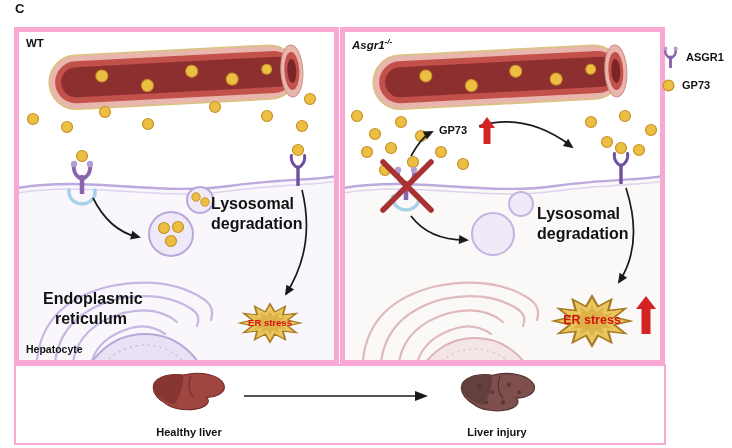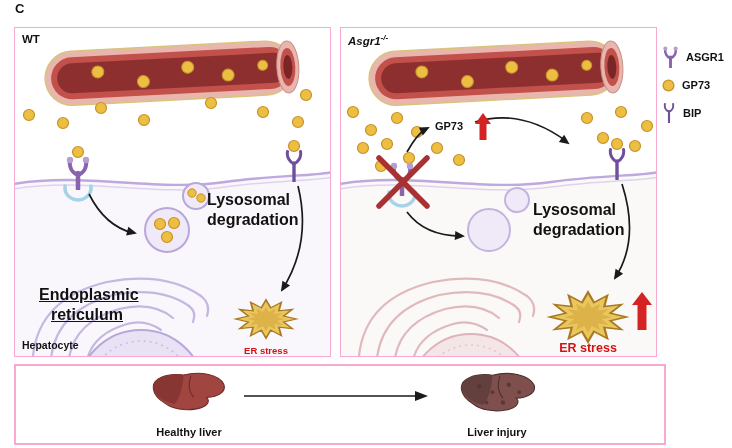--- a/index.html
+++ b/index.html
@@ -1,27 +1,27 @@
 <!DOCTYPE html>
 <html><head>
 <meta charset="utf-8">
 <style>
   html,body{margin:0;padding:0;background:#fff;}
   body{width:732px;height:448px;position:relative;font-family:"Liberation Sans",sans-serif;color:#111;}
   .fig{position:absolute;inset:0;background:#fff;}
   .fig-label{position:absolute;left:15px;top:1px;font-size:13px;font-weight:bold;}
-  .panel{position:absolute;border:1px solid #f9a8d4;background:#fff;overflow:hidden;}
+  .panel{position:absolute;border:5px solid #f9a8d4;background:#fff;overflow:hidden;}
   .panel.wt{left:14px;top:27px;width:315px;height:328px;}
   .panel.ko{left:340px;top:27px;width:315px;height:328px;}
   .panel-art{position:absolute;left:0;top:0;}
   .panel-title{position:absolute;left:7px;top:5px;font-size:11.5px;font-weight:bold;}
   .ko-title{font-style:italic;text-align:right;}
   .ko-title sup{font-size:8px;}
   .lbl{position:absolute;font-weight:bold;text-align:center;line-height:1.25;font-size:16px;color:#111;}
-  .er-stress-lbl{color:#d51212;margin-top:32px;}
+  .er-stress-lbl{color:#d51212;}
   .legend{position:absolute;left:662px;top:46px;width:70px;}
   .legend-item{display:flex;align-items:center;gap:7px;height:22px;margin-bottom:6px;}
   .legend-icon{flex:0 0 auto;}
   .legend-label{font-size:11px;font-weight:bold;}
   .bottom{position:absolute;left:14px;top:364px;width:639px;height:77px;border:2px solid #f9a8d4;background:#fff;padding-left:9px;}
   .bottom-label{position:absolute;bottom:5px;font-size:11px;font-weight:bold;text-align:center;width:110px;}
   .bottom-label.healthy{left:118px;}
   .bottom-label.injury{left:426px;text-align:center;}
   .defs-svg{position:absolute;width:0;height:0;}
 </style>
@@ -151,21 +151,21 @@
       </g>
       <g>
         <use href="#sym-star" x="213" y="267" width="76" height="48"></use>
       </g>
     </svg>
     <div class="panel-title">WT</div>
     <div class="lbl" style="left:192px;top:162px;width:82px;">
       <div>Lysosomal</div>
       <div>degradation</div>
     </div>
-    <div class="lbl" style="left:24px;top:257px;width:96px;text-decoration:underline;">
+    <div class="lbl" style="left:24px;top:257px;width:96px;">
       <div>Endoplasmic</div>
       <div>reticulum</div>
     </div>
     <div class="lbl er-stress-lbl" style="left:213px;top:285px;width:76px;font-size:9.5px;">ER stress</div>
     <div class="lbl" style="left:7px;top:311px;width:70px;text-align:left;font-size:10.5px;">Hepatocyte</div>
   </section>
 
   <section class="panel ko">
     <svg class="panel-art" width="315" height="328" viewBox="0 0 315 328">
       <path d="M-2,156 C70,144 140,164 210,154 C260,147 300,148 317,144 L317,330 L-2,330 Z" fill="#f8f3f3" opacity="0.6"></path>
@@ -274,26 +274,20 @@
           <use href="#sym-asgr1"></use>
         </svg>
       <span class="legend-label">ASGR1</span>
     </div>
     <div class="legend-item">
       <svg class="legend-icon" width="13" height="13" viewBox="0 0 12 12">
           <use href="#sym-dot"></use>
         </svg>
       <span class="legend-label">GP73</span>
     </div>
-    <div class="legend-item">
-      <svg class="legend-icon" width="14" height="20" viewBox="0 0 22 32">
-          <use href="#sym-bip"></use>
-        </svg>
-      <span class="legend-label">BIP</span>
-    </div>
   </aside>
 
   <section class="bottom">
     <svg width="637" height="75" viewBox="0 0 637 75" style="position:absolute;left:0;top:0;">
       <g transform="translate(133,4) scale(0.72)">
         <path d="M6,26 C4,12 24,4 48,7 C72,1 98,7 104,20 C108,31 94,38 80,38 C86,44 80,52 66,54 C50,57 32,54 22,46 C12,40 7,34 6,26 Z" fill="#a0453f" stroke="#6d2b2b" stroke-width="1.5"></path>
         <path d="M6,26 C4,12 24,4 48,7 C47,22 44,36 36,47 C26,46 12,40 6,26 Z" fill="#873634"></path>
         <path d="M58,8 C54,20 56,31 62,38" stroke="#6d2b2b" stroke-width="1.5" fill="none"></path>
       </g>
       <g>

